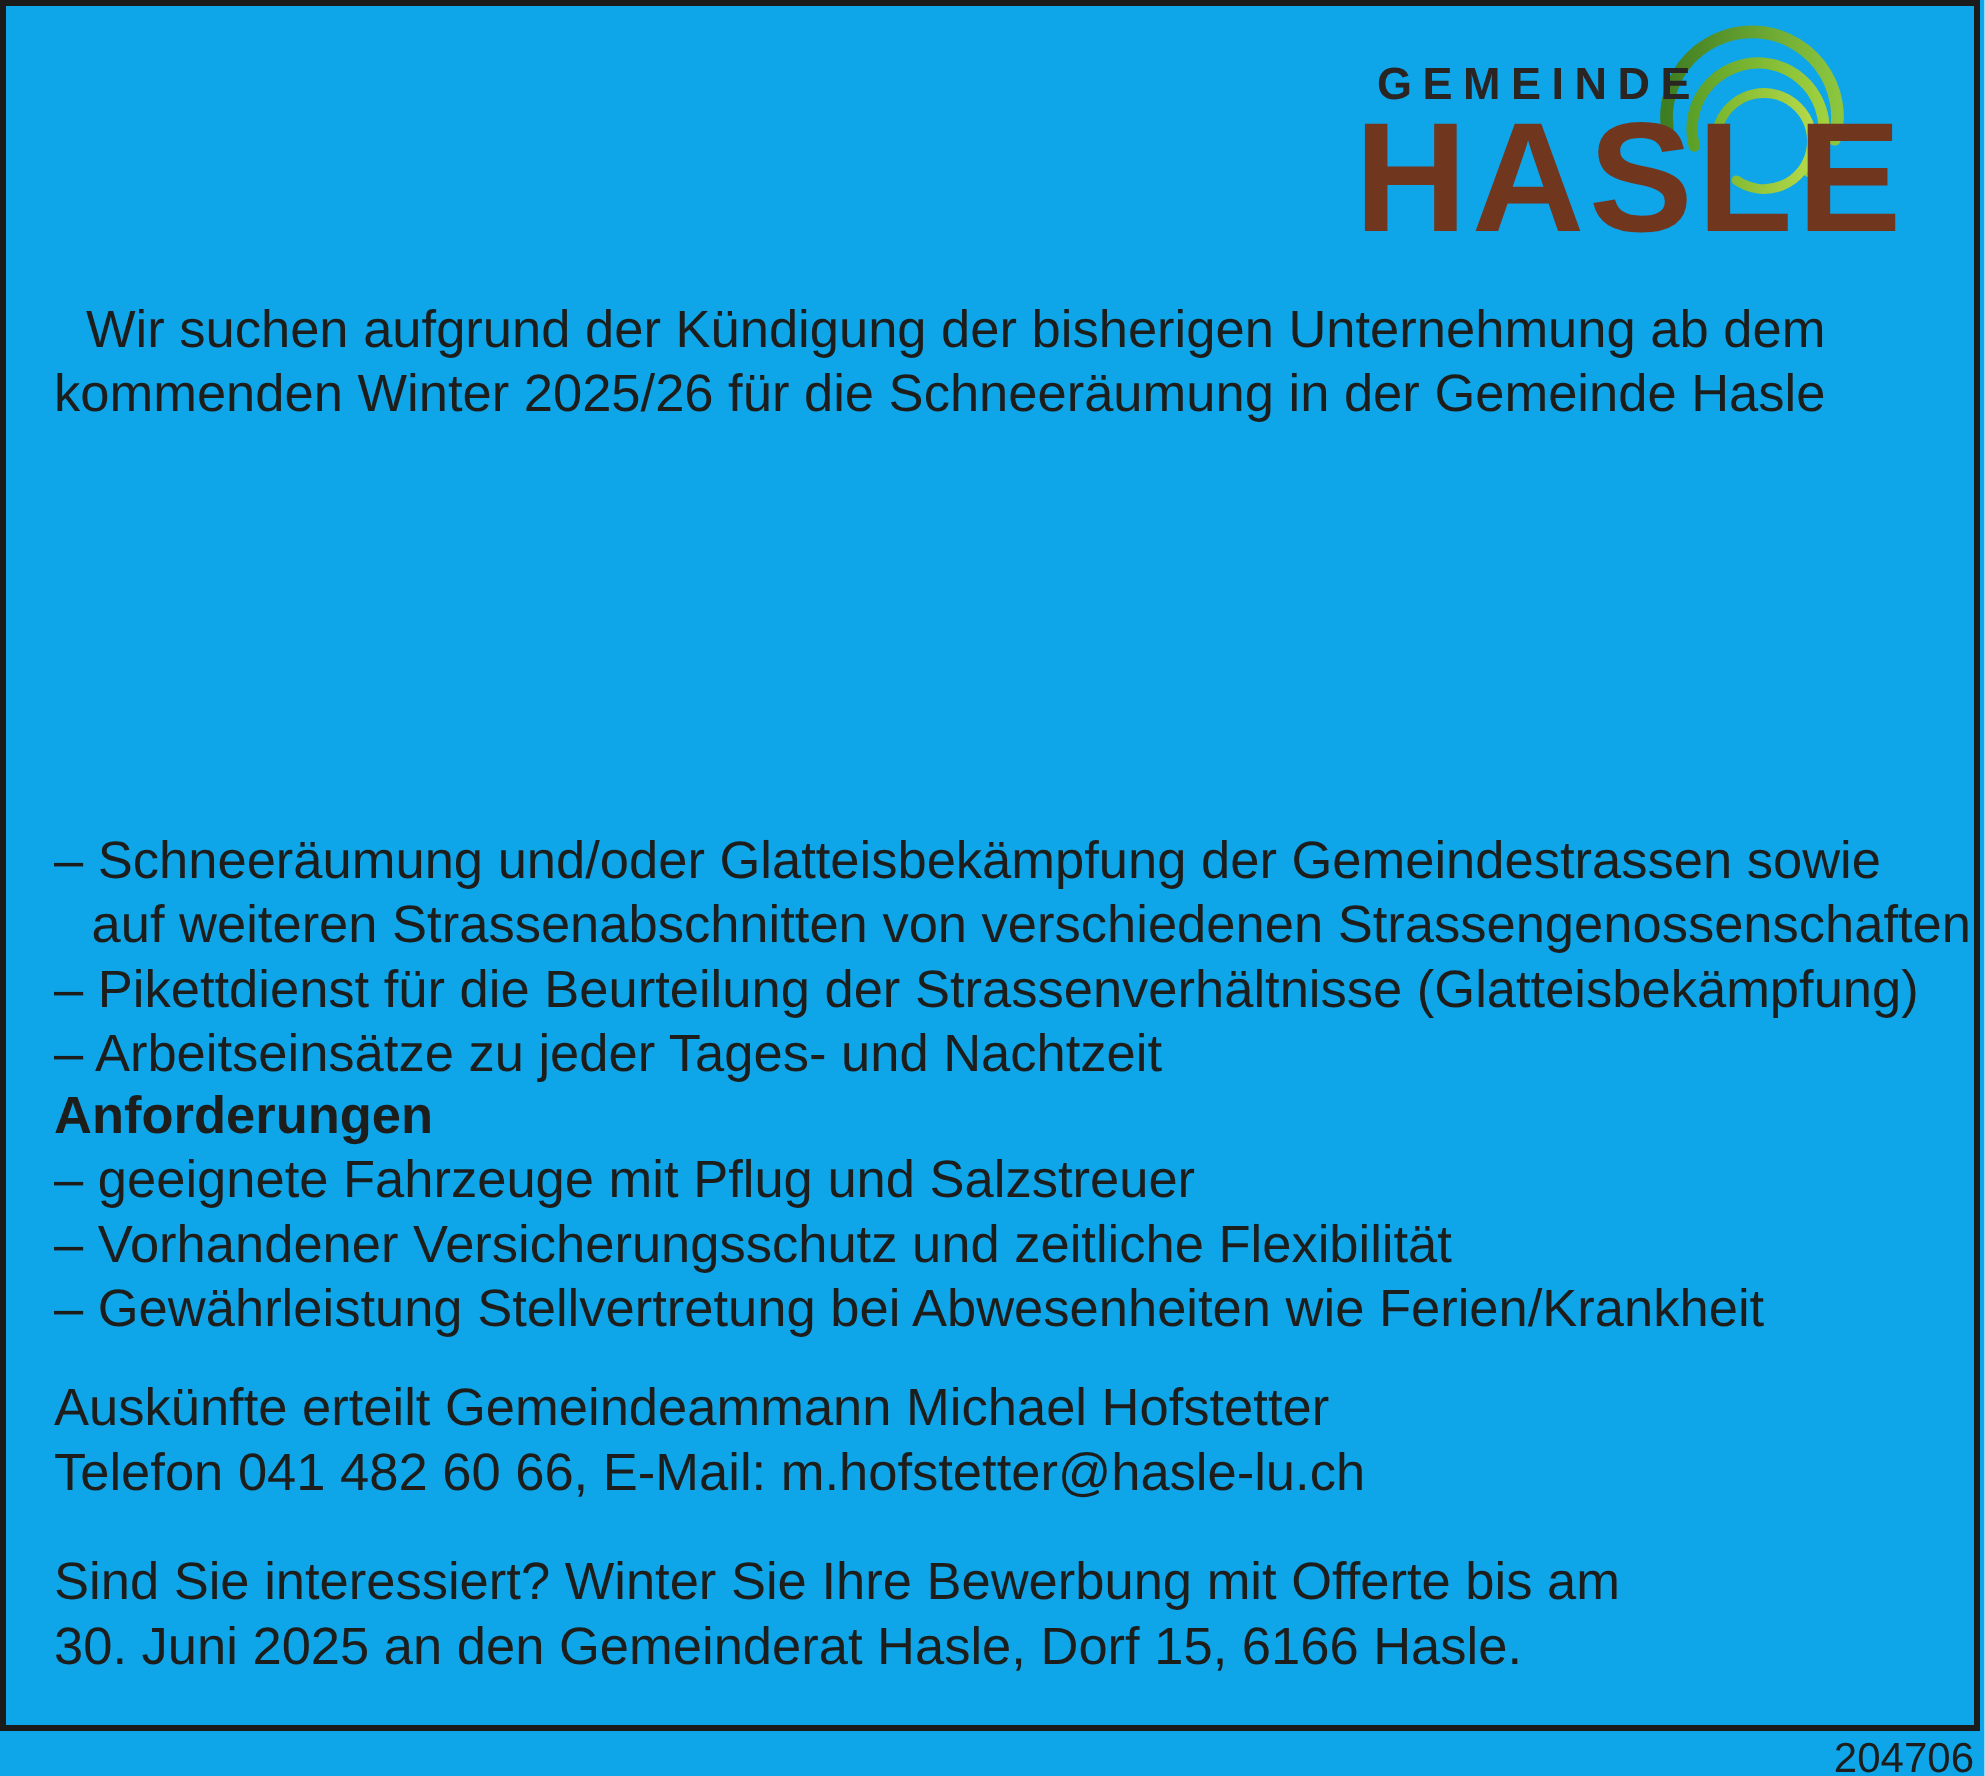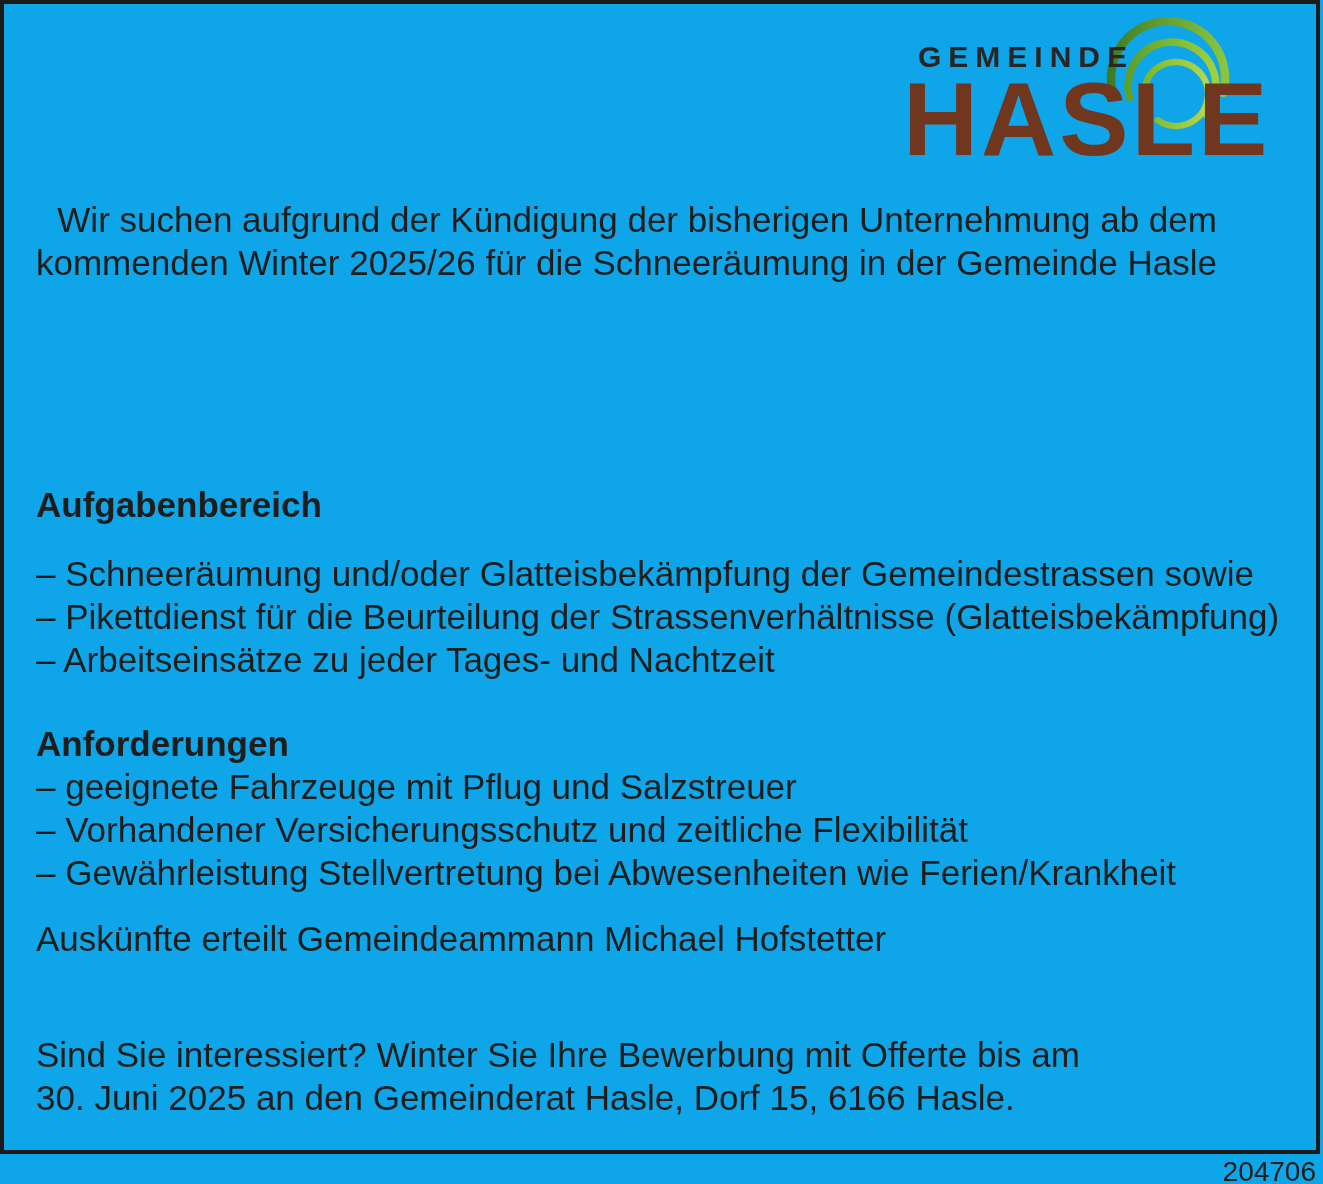--- a/index.html
+++ b/index.html
@@ -127,36 +127,37 @@
     <div class="logo-gemeinde">GEMEINDE</div>
     <div class="logo-hasle">HASLE</div>
   </div>
 
   <div class="intro body-text">
     <div class="line">Wir suchen aufgrund der Kündigung der bisherigen Unternehmung ab dem</div>
     <div class="line">kommenden Winter 2025/26 für die Schneeräumung in der Gemeinde Hasle</div>
   </div>
 
 
-  <div class="sec-heading aufgaben body-text">Aufgabenbereich</div>
   <div class="list aufgaben body-text">
     <div class="line">– Schneeräumung und/oder Glatteisbekämpfung der Gemeindestrassen sowie</div>
+    <div class="line indent">auf weiteren Strassenabschnitten von verschiedenen Strassengenossenschaften</div>
     <div class="line">– Pikettdienst für die Beurteilung der Strassenverhältnisse (Glatteisbekämpfung)</div>
     <div class="line">– Arbeitseinsätze zu jeder Tages- und Nachtzeit</div>
   </div>
 
   <div class="sec-heading anforderungen body-text">Anforderungen</div>
   <div class="list anforderungen body-text">
     <div class="line">– geeignete Fahrzeuge mit Pflug und Salzstreuer</div>
     <div class="line">– Vorhandener Versicherungsschutz und zeitliche Flexibilität</div>
     <div class="line">– Gewährleistung Stellvertretung bei Abwesenheiten wie Ferien/Krankheit</div>
   </div>
 
   <div class="contact body-text">
     <div class="line">Auskünfte erteilt Gemeindeammann Michael Hofstetter</div>
+    <div class="line">Telefon 041 482 60 66, E-Mail: m.hofstetter@hasle-lu.ch</div>
   </div>
 
   <div class="closing body-text">
     <div class="line">Sind Sie interessiert? Winter Sie Ihre Bewerbung mit Offerte bis am</div>
     <div class="line">30. Juni 2025 an den Gemeinderat Hasle, Dorf 15, 6166 Hasle.</div>
   </div>
 
   <div class="ref-number">204706</div>
 
 </div>

